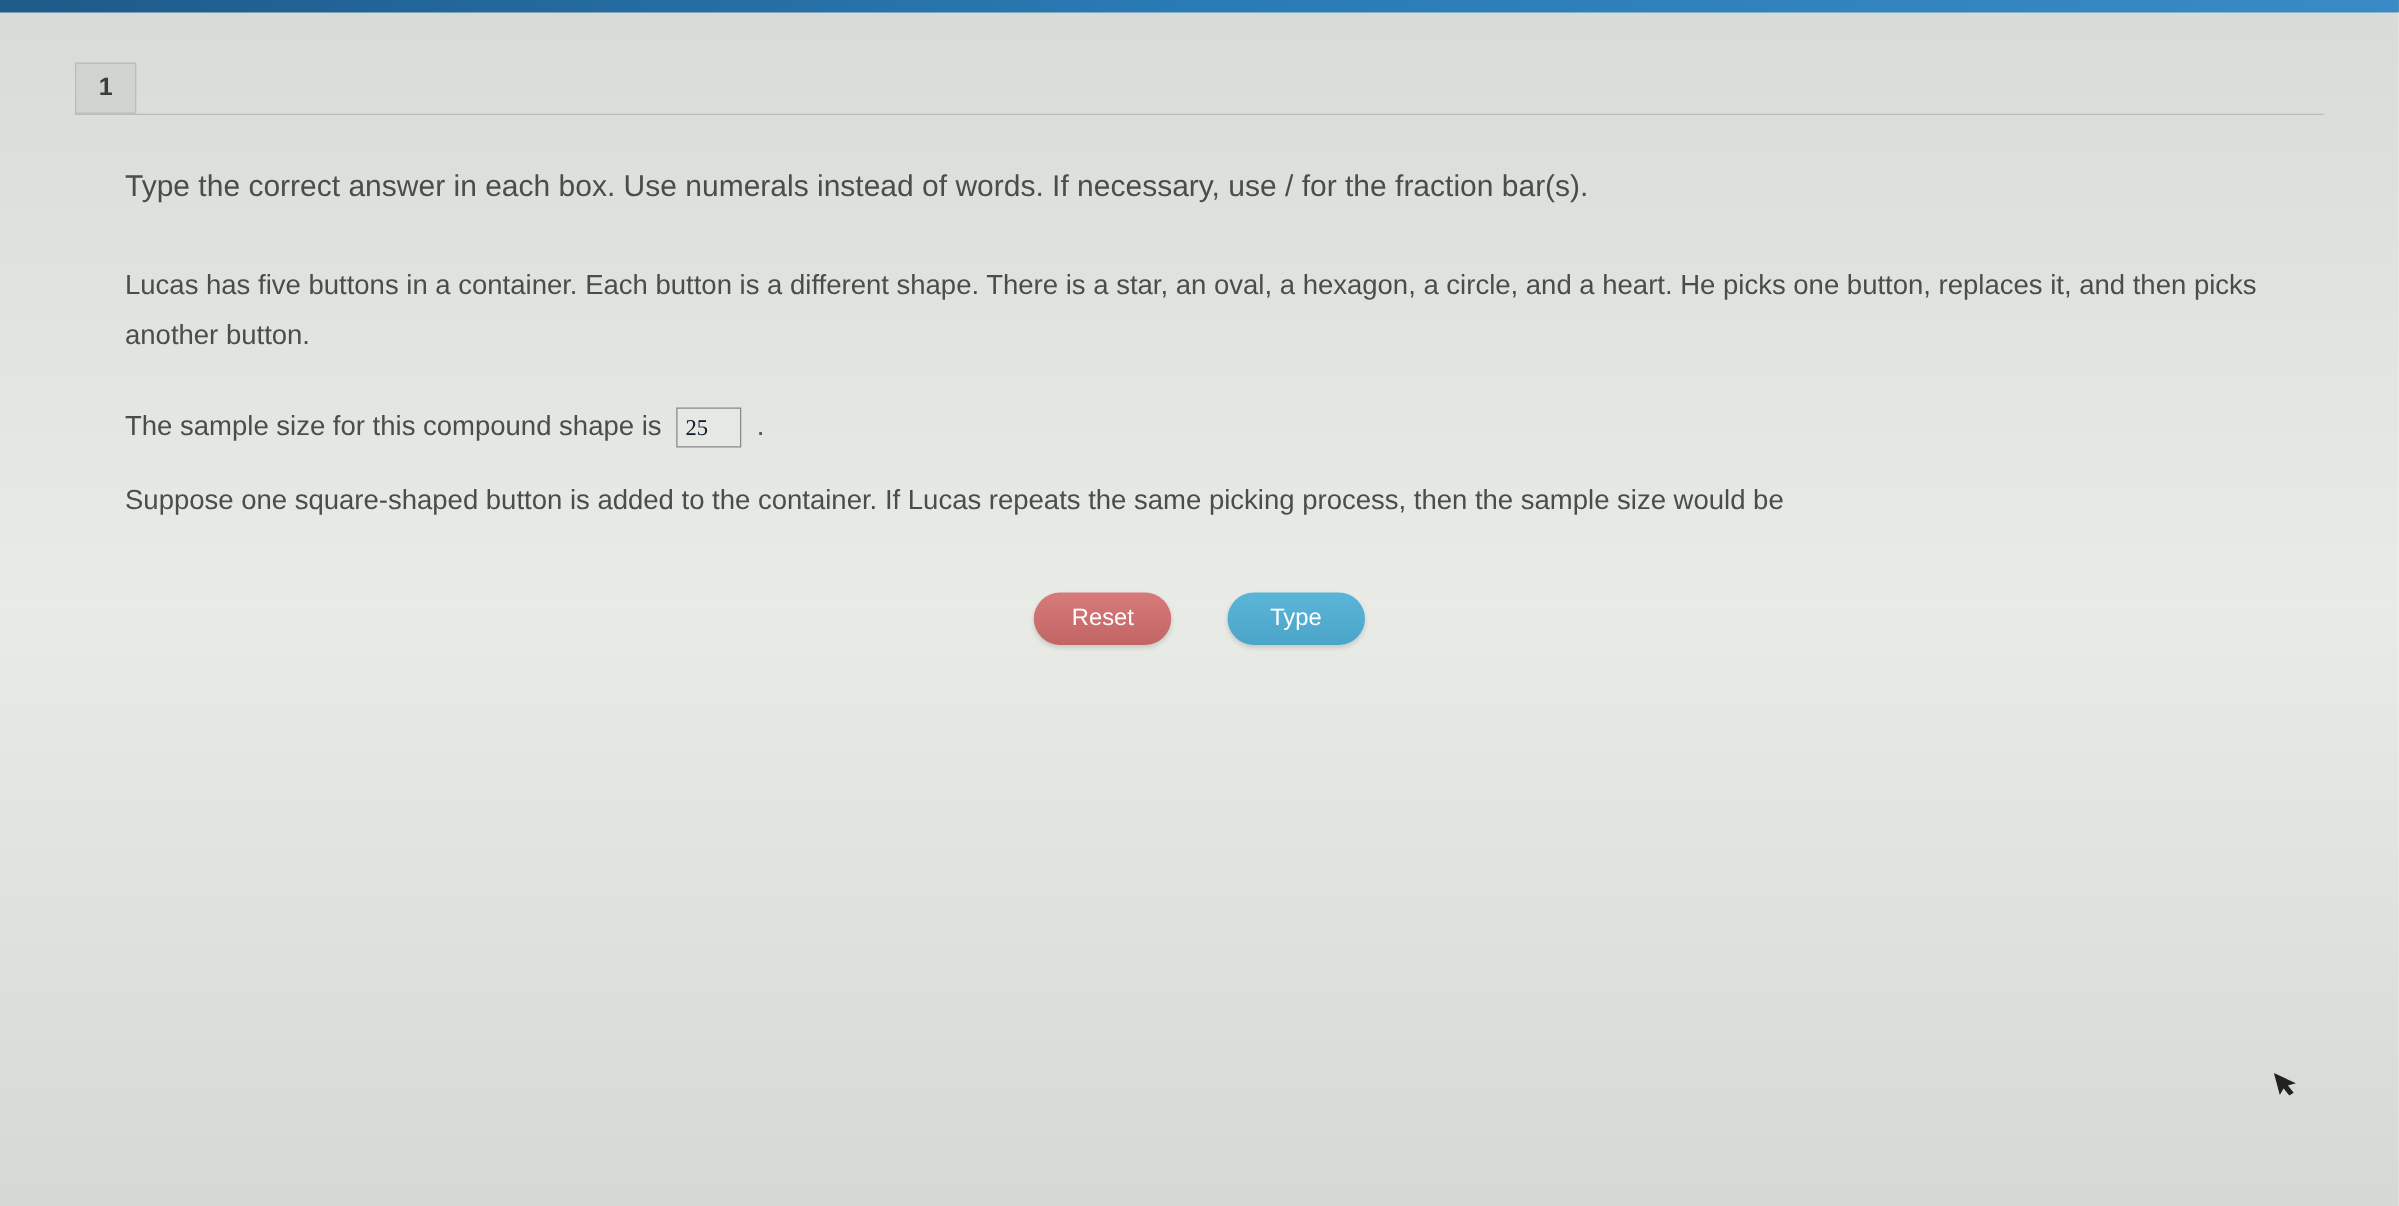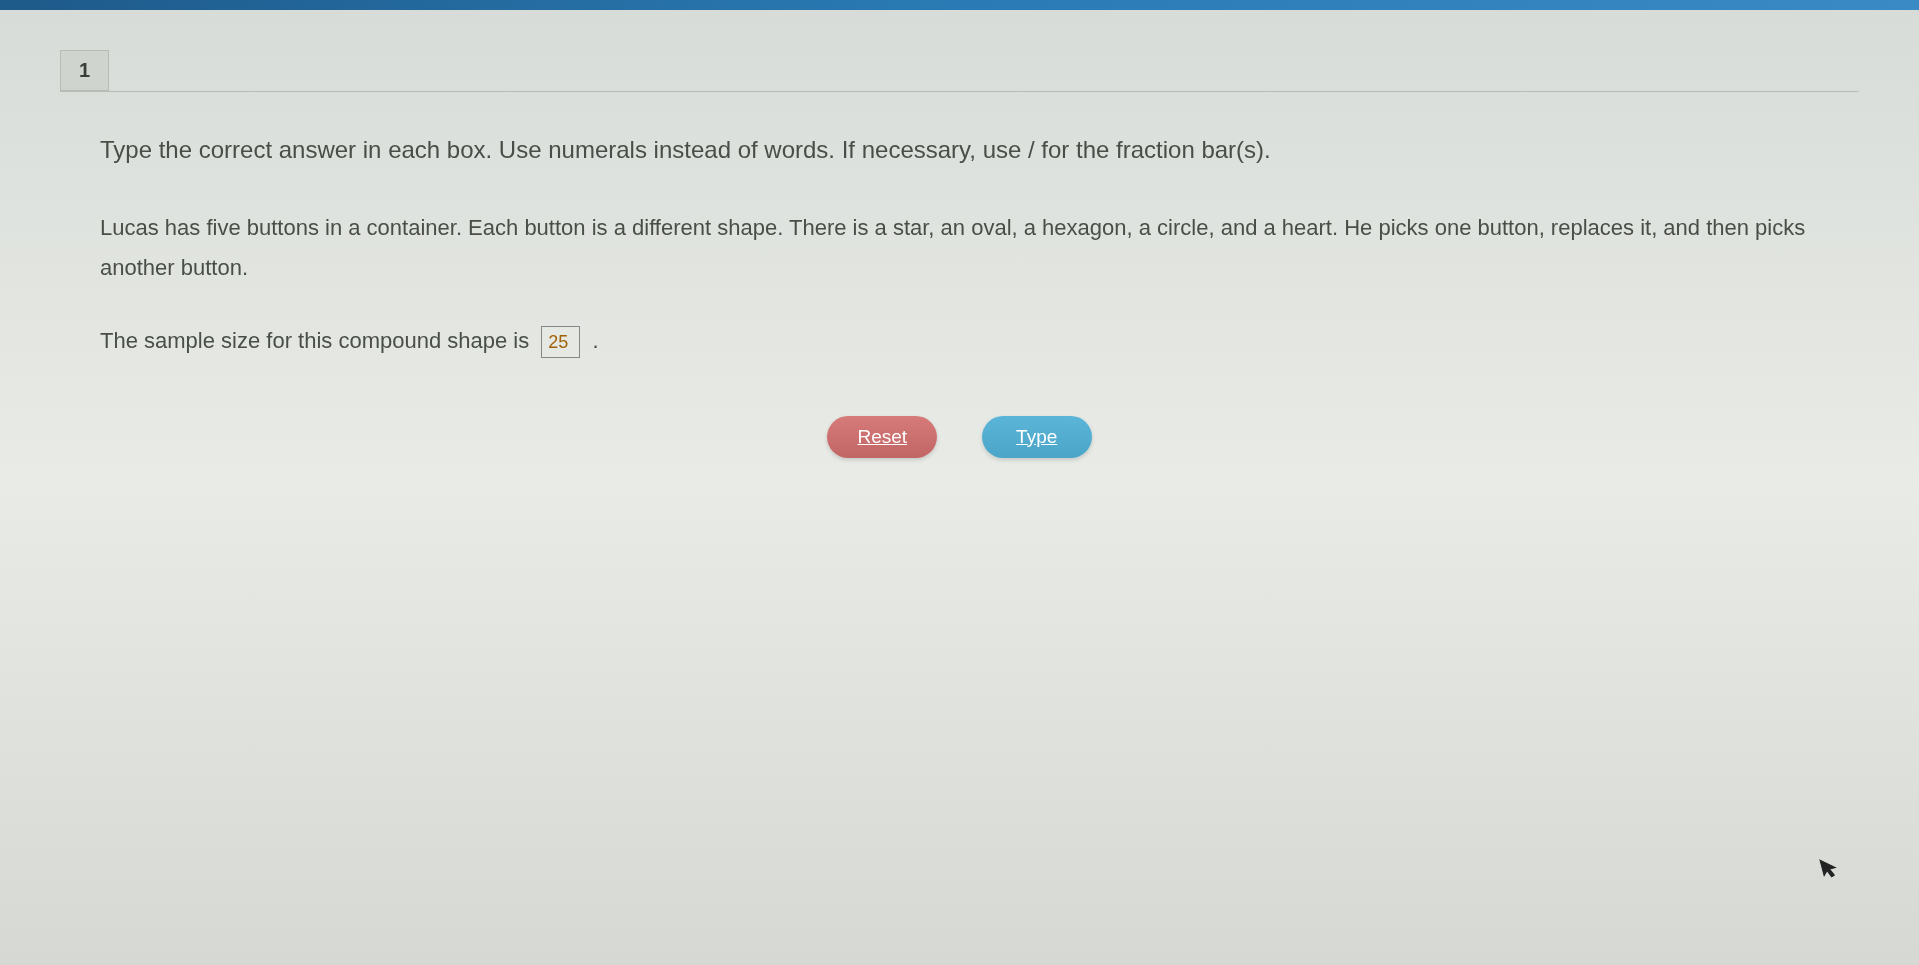--- a/index.html
+++ b/index.html
@@ -48,47 +48,46 @@
       margin-bottom: 30px;
     }
     .answer-line {
       font-size: 22px;
       color: #4a4e48;
       line-height: 2.2;
       margin-bottom: 10px;
     }
     .answer-input {
       display: inline-block;
-      width: 39px;
+      width: 52px;
       height: 32px;
       border: 1px solid #888;
       background: #e5e8e3;
       font-size: 18px;
       padding: 2px 6px;
-      color: #a16207;
+      color: #0f172a;
       vertical-align: middle;
       margin: 0 6px;
-      font-family: Liberation Sans, sans-serif;
+      font-family: Liberation Serif, serif;
     }
     .button-row {
       text-align: center;
       margin-top: 50px;
     }
     .btn {
       display: inline-block;
       padding: 10px 30px;
       border-radius: 22px;
       font-size: 19px;
       font-weight: 500;
       color: #fff;
       border: none;
       cursor: pointer;
       margin: 0 20px;
       min-width: 110px;
-      text-decoration: underline;
     }
     .btn-reset {
       background: linear-gradient(to bottom, #d67a7a, #c26565);
       box-shadow: 0 2px 4px rgba(0,0,0,0.15);
     }
     .btn-next {
       background: linear-gradient(to bottom, #5bb5d8, #4aa5c8);
       box-shadow: 0 2px 4px rgba(0,0,0,0.15);
     }
     .cursor {
@@ -112,20 +111,23 @@
     <p class="instruction">Type the correct answer in each box. Use numerals instead of words. If necessary, use / for the fraction bar(s).</p>
 
     <p class="problem-text">Lucas has five buttons in a container. Each button is a different shape. There is a star, an oval, a hexagon, a circle, and a heart. He picks one button, replaces it, and then picks another button.</p>
 
     <div class="answer-line">
       <span>The sample size for this compound shape is</span>
       <input type="text" class="answer-input" value="25" style="">
       <span>.</span>
     </div>
 
+    <div class="answer-line">
+      <span>Suppose one square-shaped button is added to the container. If Lucas repeats the same picking process, then the sample size would be</span>
+    </div>
 
 
     <div class="button-row">
       <button class="btn btn-reset">Reset</button>
       <button class="btn btn-next">Type</button>
     </div>
   </div>
 </div>
 
 <div class="cursor">

